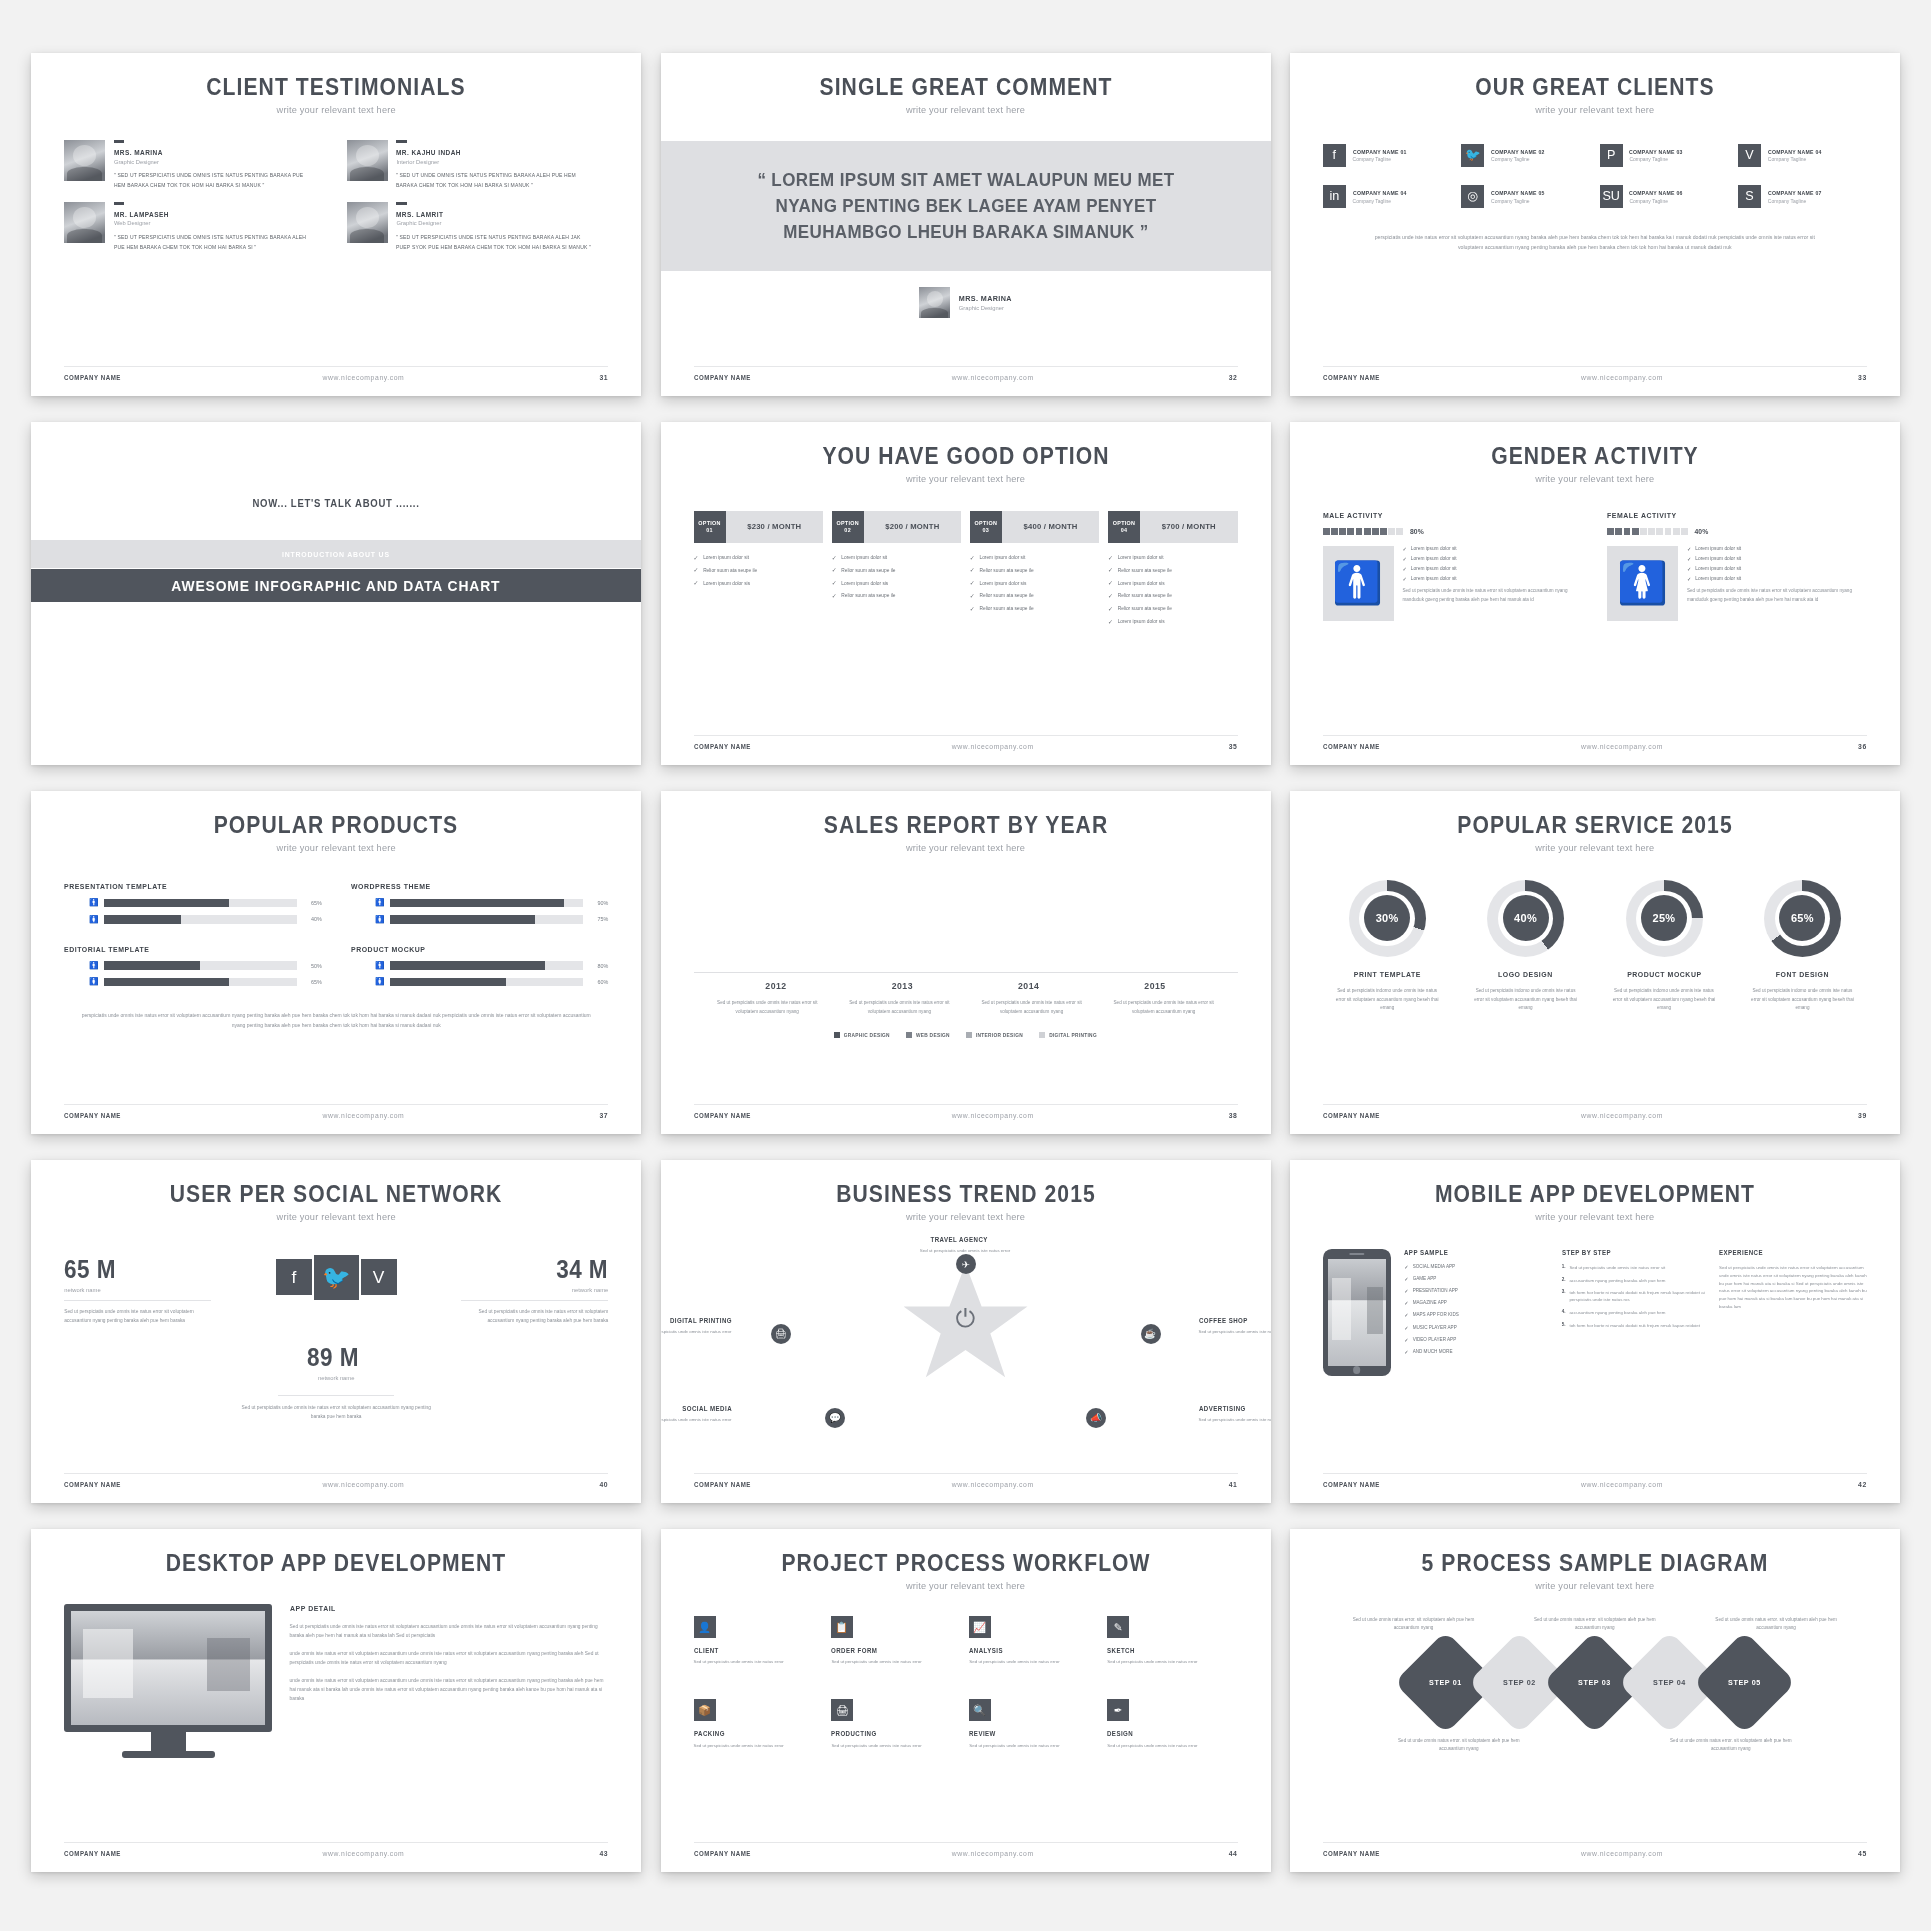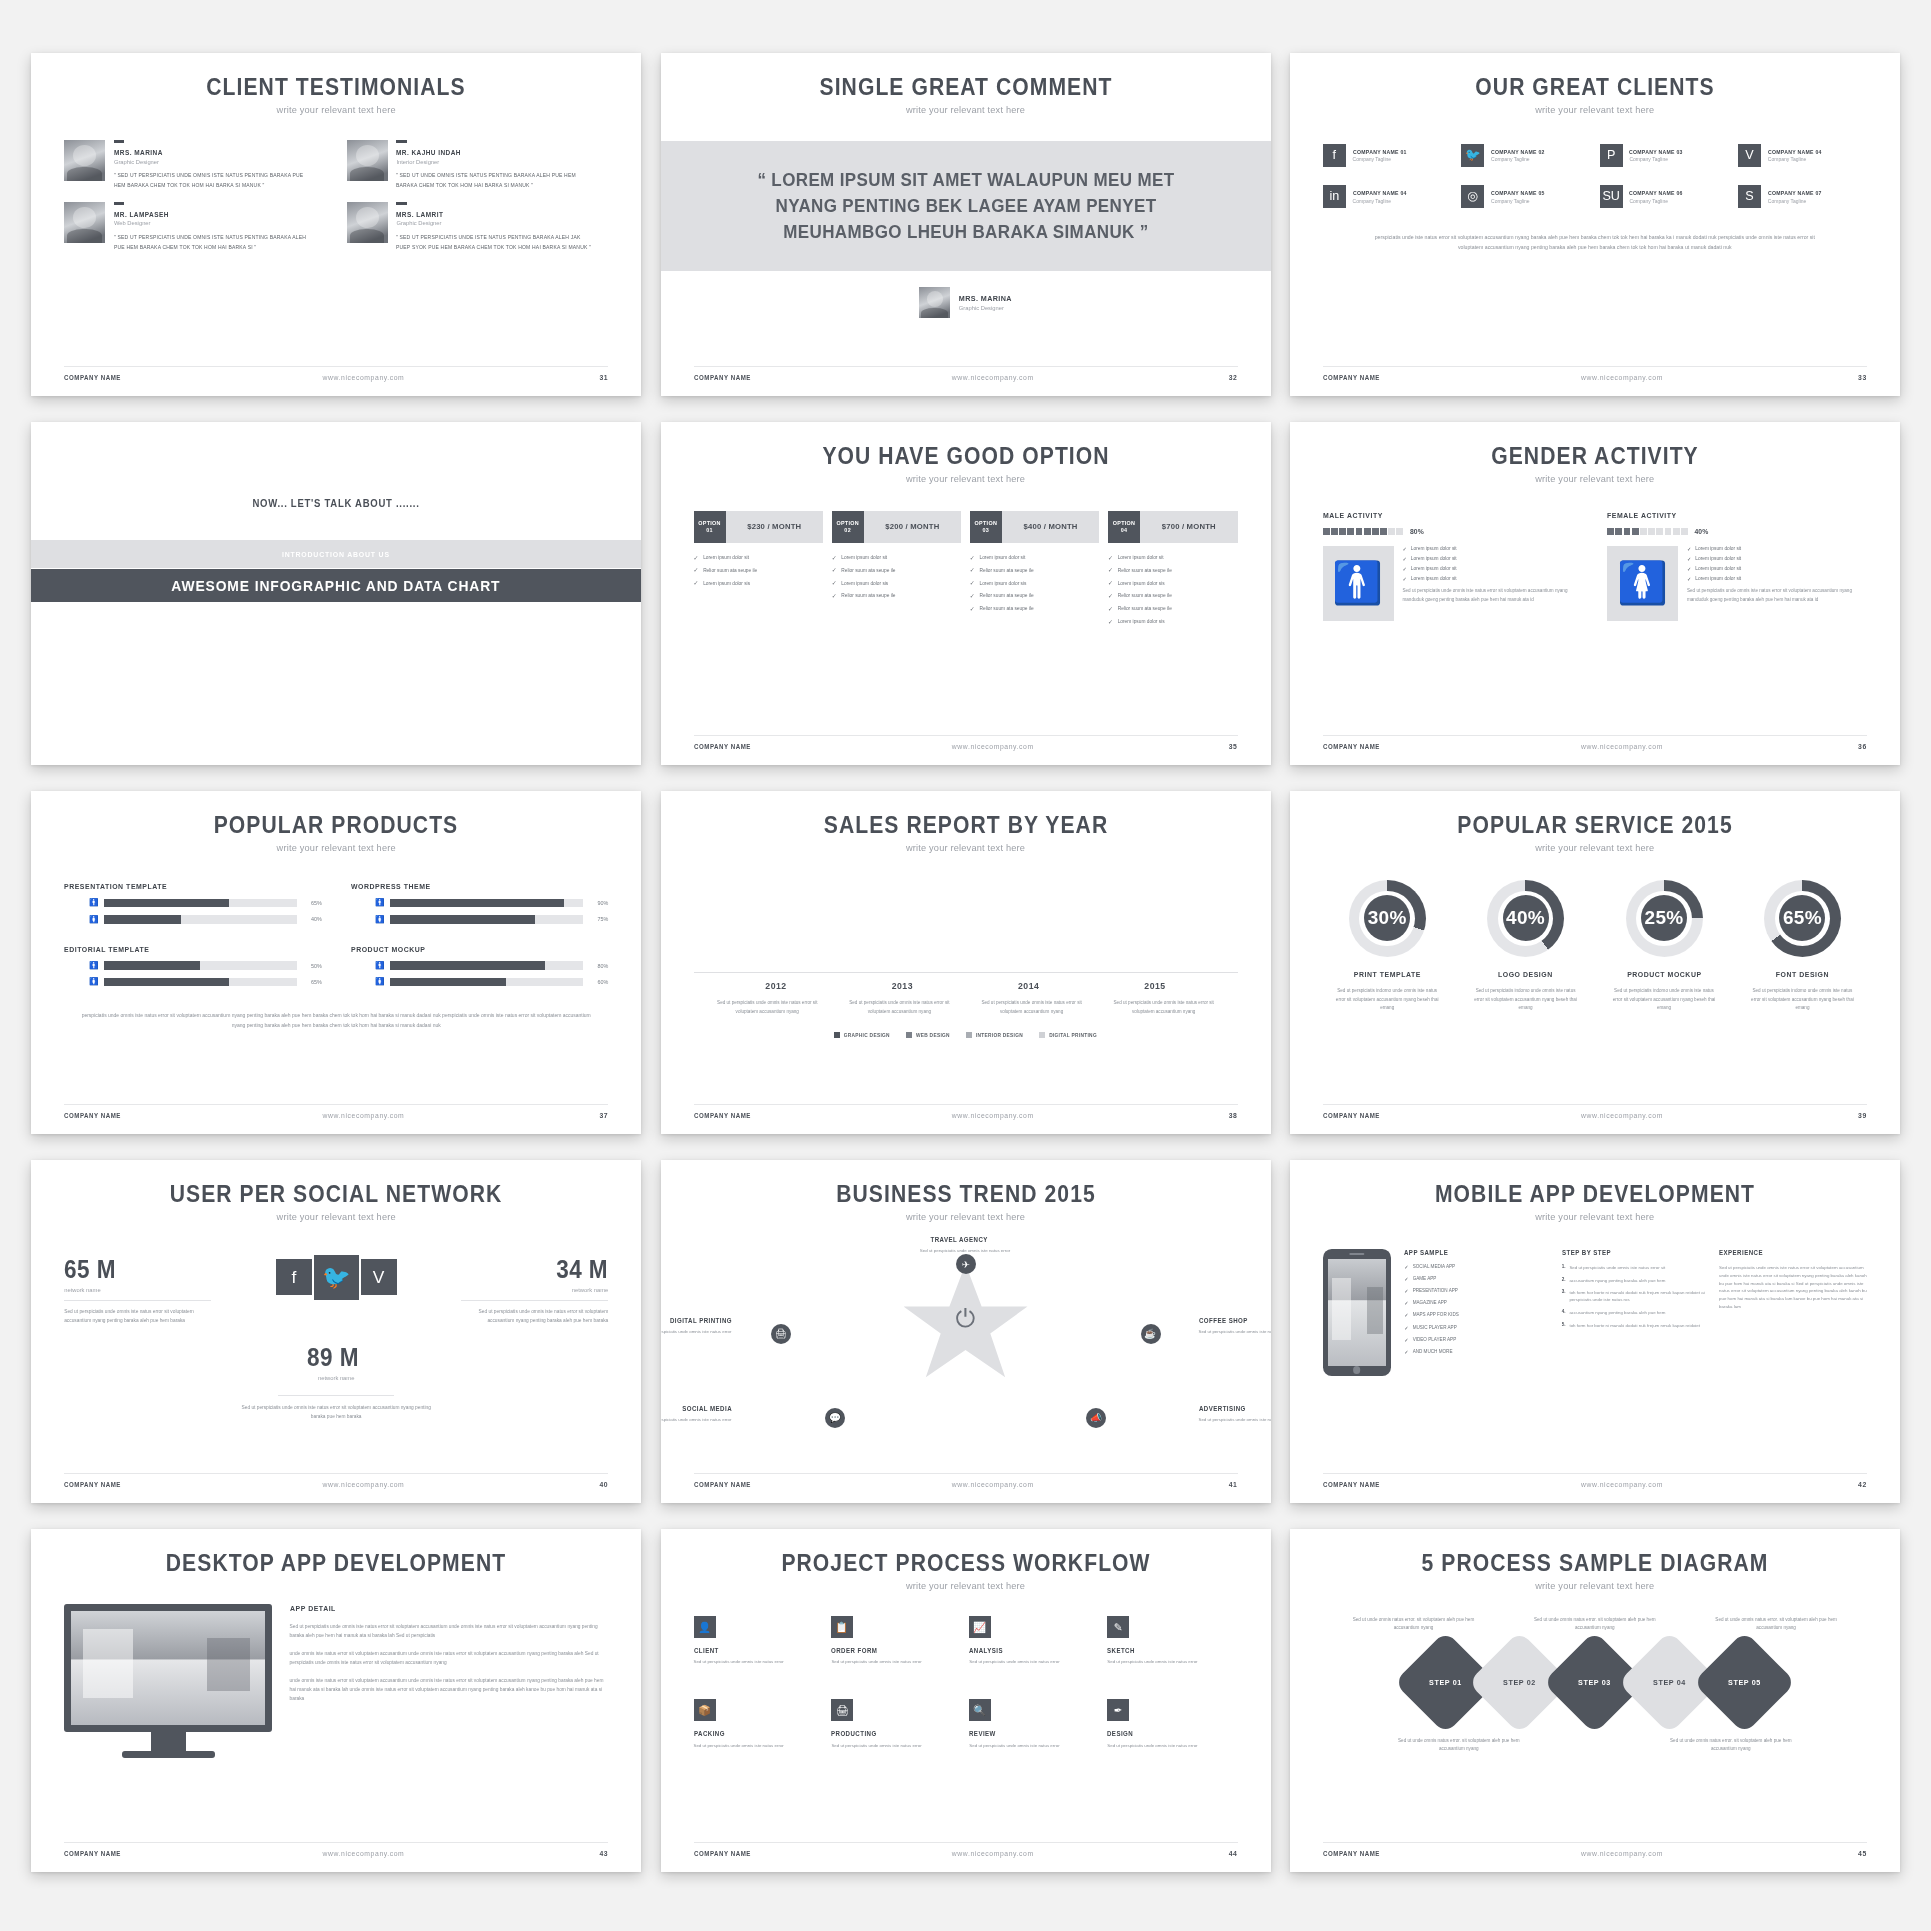--- a/index.html
+++ b/index.html
@@ -181,21 +181,21 @@
   
   .circ-row { display:grid; grid-template-columns:repeat(4,1fr); gap: 9.7px; margin-top: 27px; }
   .circ-cell { text-align:center; }
   .ring { width: 77px; height: 77px; margin: 0 auto; border-radius:50%; position:relative; }
   .ring .inner {
     position:absolute; inset: 10.6px; border-radius:50%; background:#ffffff;
     display:flex; align-items:center; justify-content:center;
   }
   .ring .core {
     width: 46px; height:46px; border-radius:50%; background:#50555d; color:#fff;
-    display:flex; align-items:center; justify-content:center; font-size: 19px; font-weight:700; letter-spacing:0.3px;
+    display:flex; align-items:center; justify-content:center; font-size: 11px; font-weight:700; letter-spacing:0.3px;
   }
   .circ-name { font-size: 7.7px; font-weight:700; color:#3f444b; letter-spacing:0.6px; margin-top: 13.5px; transform:scaleX(.9);}
   .circ-desc { font-size: 4.6px; color:#8b9097; line-height:1.85; margin-top: 7.7px; padding: 0 9.7px; }
 
   
   .soc-wrap { margin-top: 33px; display:flex; align-items:flex-start; justify-content:space-between; }
   .soc-col { width: 147px; }
   .soc-col.r { text-align:right; }
   .soc-num { font-size: 25px; font-weight:700; color:#4a4f57; letter-spacing:0.5px; transform:scaleX(.9); transform-origin:left; }
   .soc-col.r .soc-num { transform:scaleX(.9); transform-origin:right; }

